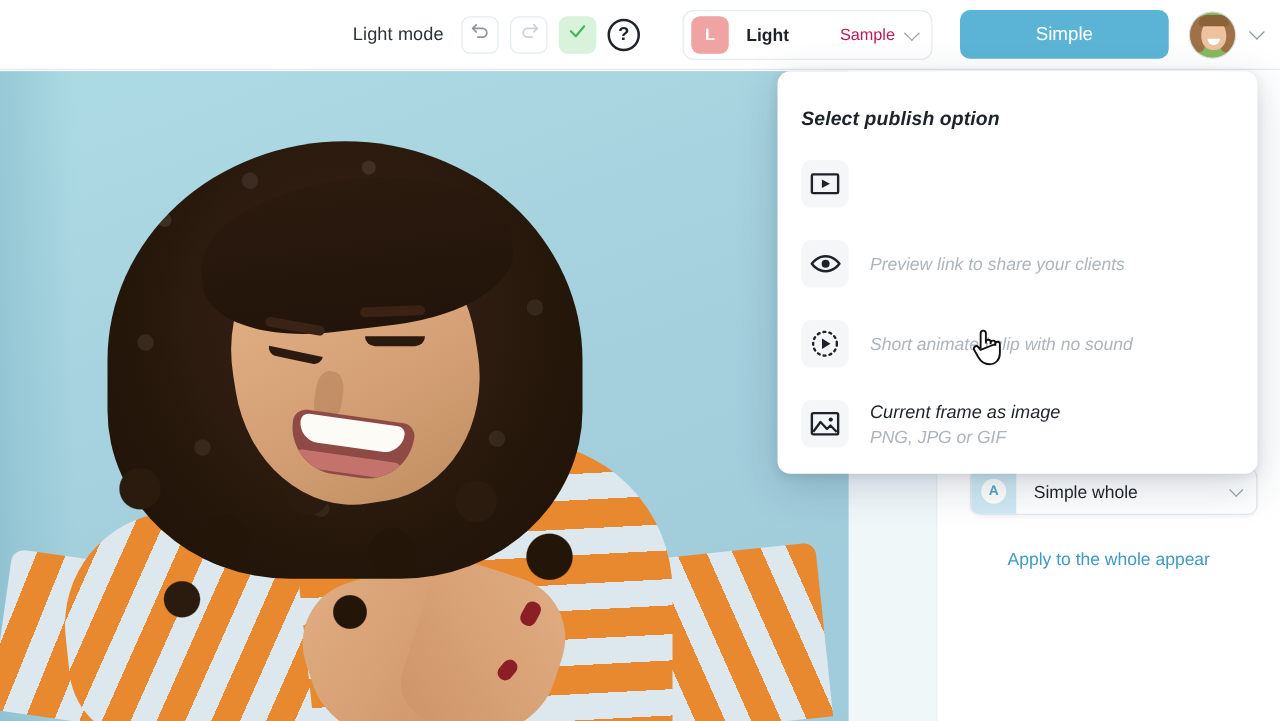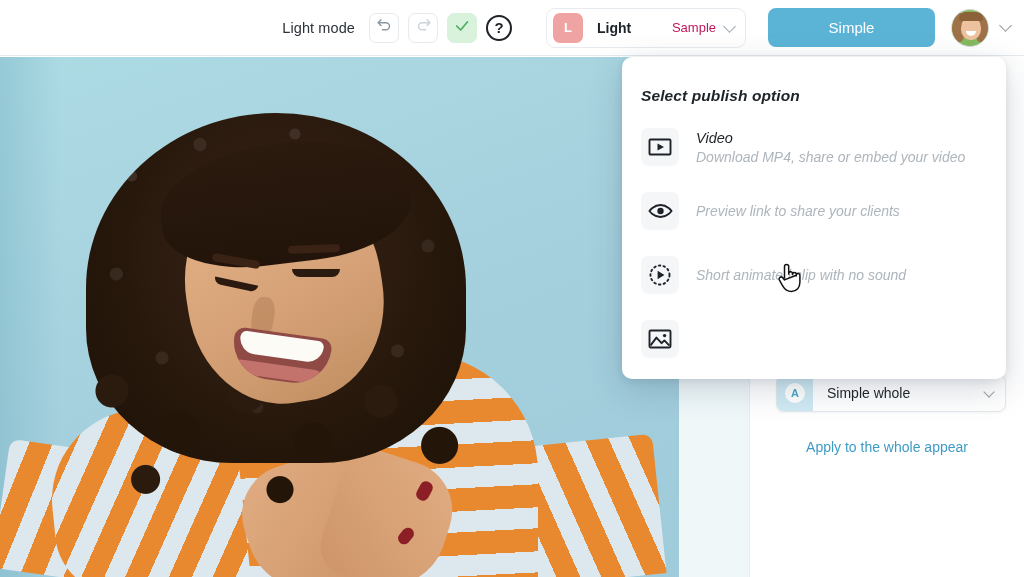--- a/index.html
+++ b/index.html
@@ -465,24 +465,20 @@
   <div class="publish-panel">
     <div class="panel-title">Select publish option</div>
 
     <div class="opt">
       <div class="opt-icon">
         <svg width="24" height="20" viewBox="0 0 24 20" fill="none" stroke="#1d2329" stroke-width="1.9">
           <rect x="1.5" y="2.5" width="21" height="15" rx="1"></rect>
           <polygon points="9.5,6.6 16,10 9.5,13.4" fill="#1d2329" stroke="none"></polygon>
         </svg>
       </div>
-      <div class="opt-text">
-        <div class="opt-title">Video</div>
-        <div class="opt-sub">Download MP4, share or embed your video</div>
-      </div>
     </div>
 
     <div class="opt">
       <div class="opt-icon">
         <svg width="25" height="18" viewBox="0 0 25 18" fill="none" stroke="#1d2329" stroke-width="1.9">
           <path d="M1.5 9s4-6 11-6 11 6 11 6-4 6-11 6-11-6-11-6z"></path>
           <circle cx="12.5" cy="9" r="3.2" fill="#1d2329" stroke="none"></circle>
         </svg>
       </div>
       <div class="opt-text">
@@ -503,20 +499,24 @@
     </div>
 
     <div class="opt">
       <div class="opt-icon">
         <svg width="24" height="22" viewBox="0 0 24 22" fill="none" stroke="#1d2329" stroke-width="1.9" stroke-linejoin="round">
           <rect x="1.5" y="2.5" width="21" height="17" rx="1.2"></rect>
           <circle cx="16.6" cy="7.6" r="1.7" fill="#1d2329" stroke="none"></circle>
           <path d="M2.6 17.4 L8.4 9.6 L13.6 15.2 L16.4 12.4 L21.4 17.6" fill="none"></path>
         </svg>
       </div>
+      <div class="opt-text">
+        <div class="opt-title">Current frame as image</div>
+        <div class="opt-sub">PNG, JPG or GIF</div>
+      </div>
     </div>
   </div>
 
   <div class="cursor">
     <svg width="26" height="32" viewBox="0 0 26 32">
       <path d="M8.5 16.5V4.6a2.1 2.1 0 0 1 4.2 0v8.2m0-1.1a1.9 1.9 0 0 1 3.8 0v1.6m0-.9a1.9 1.9 0 0 1 3.8 0v2.1m0-1.3a1.8 1.8 0 0 1 3.6 0v7.1c0 5.2-3.1 9.1-8.3 9.1-4.6 0-7-2.2-8.9-5.6l-3.4-6a2 2 0 0 1 3.2-2.3l2 2.4z" fill="#ffffff" stroke="#111111" stroke-width="1.5" stroke-linejoin="round"></path>
     </svg>
   </div>
 
 </div>

